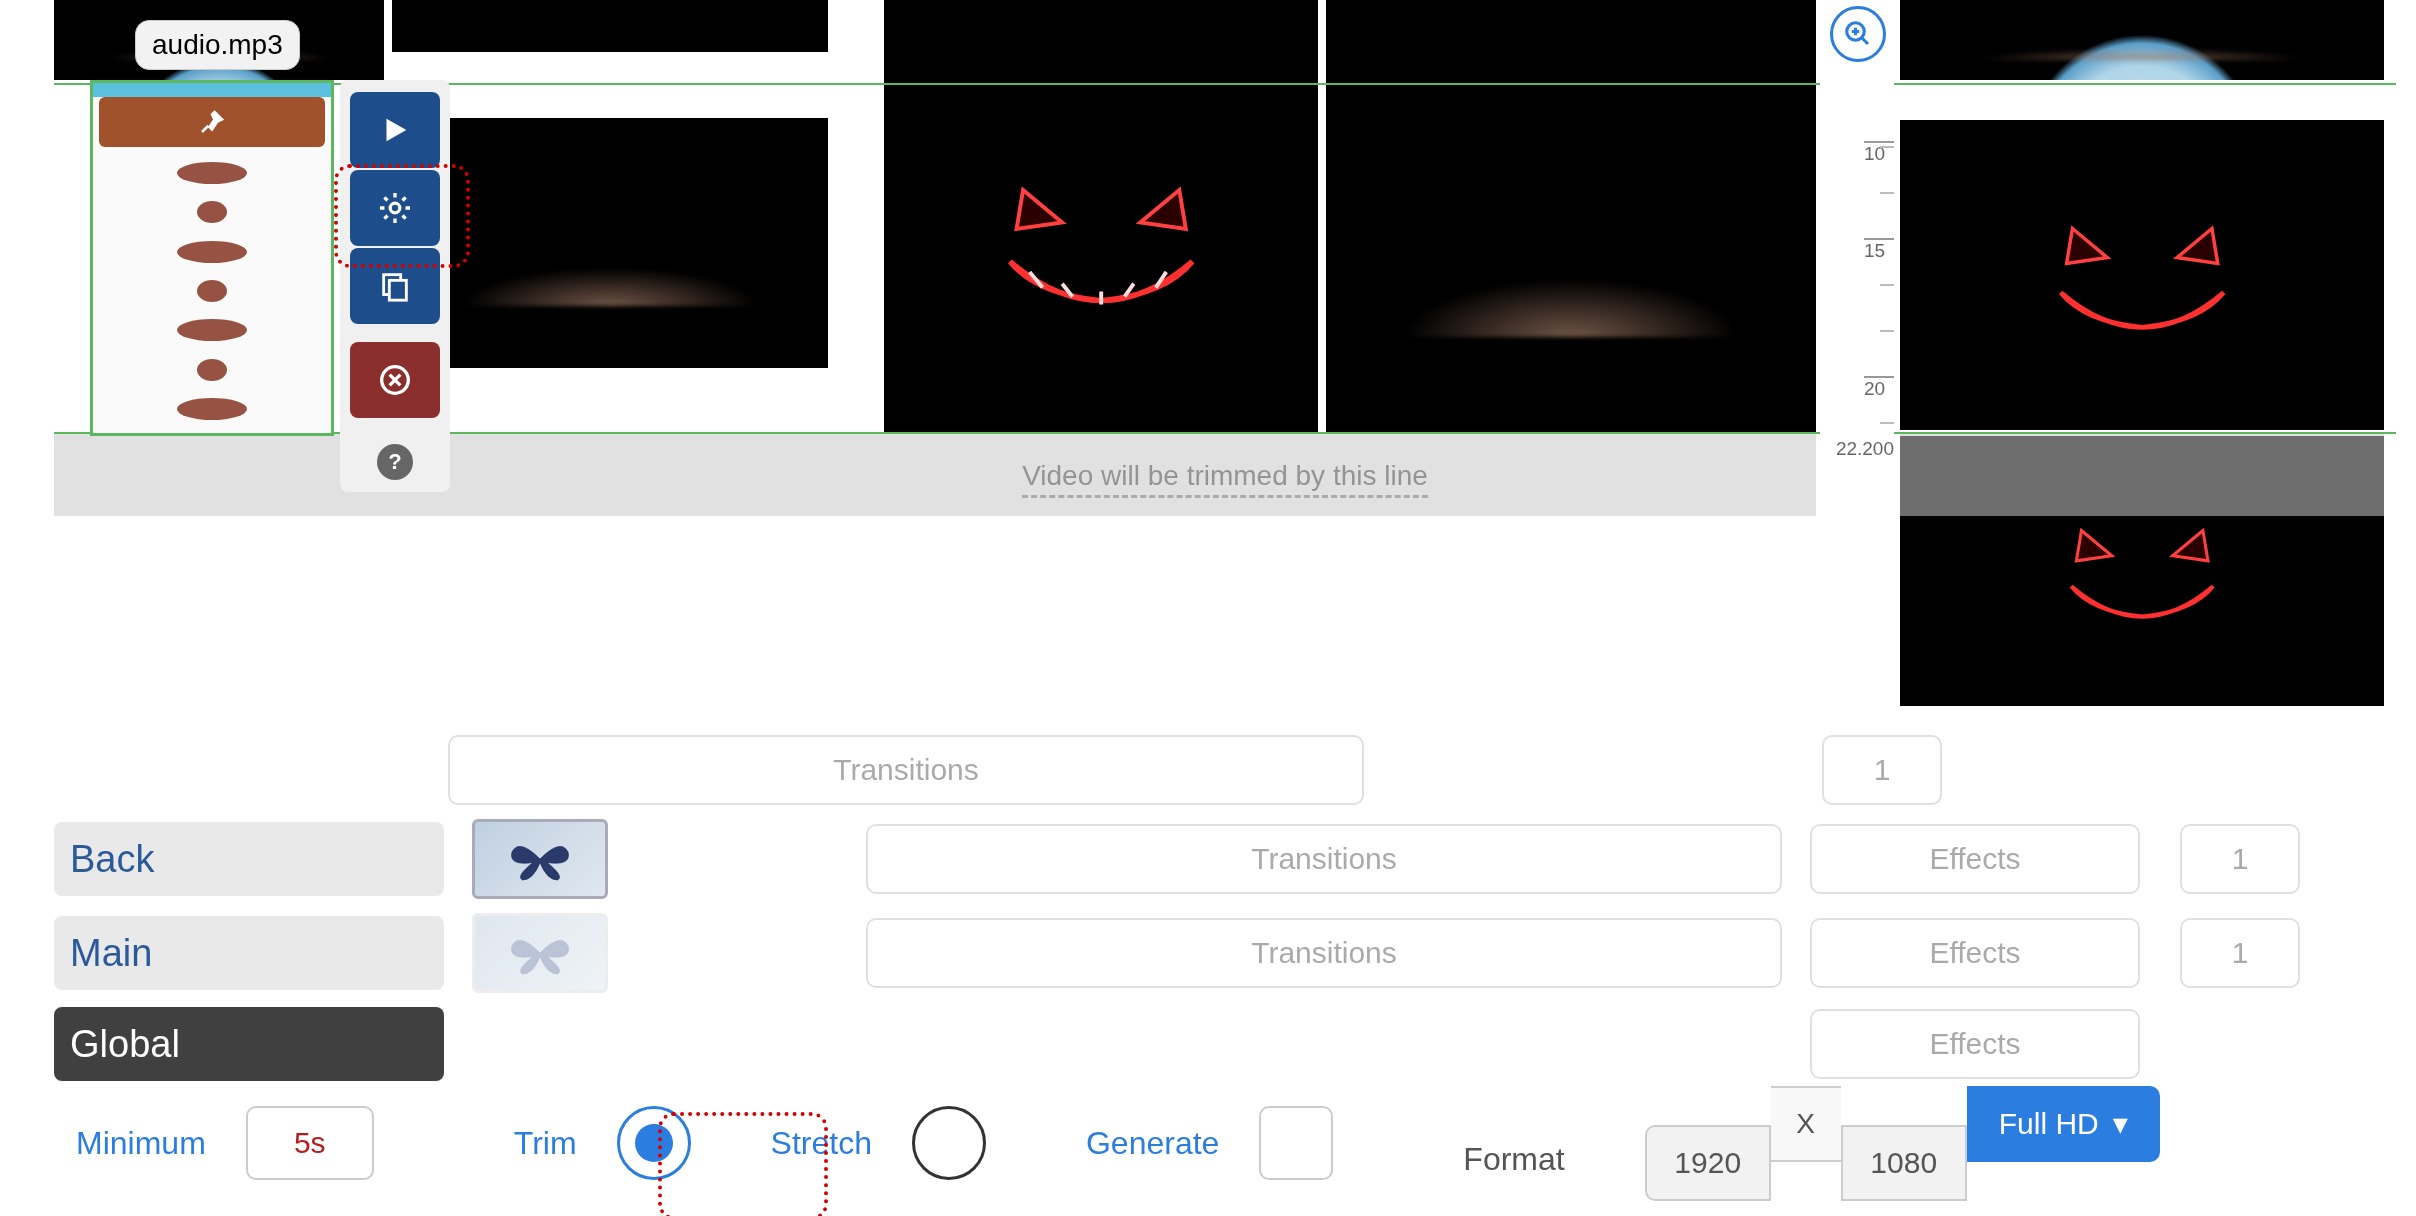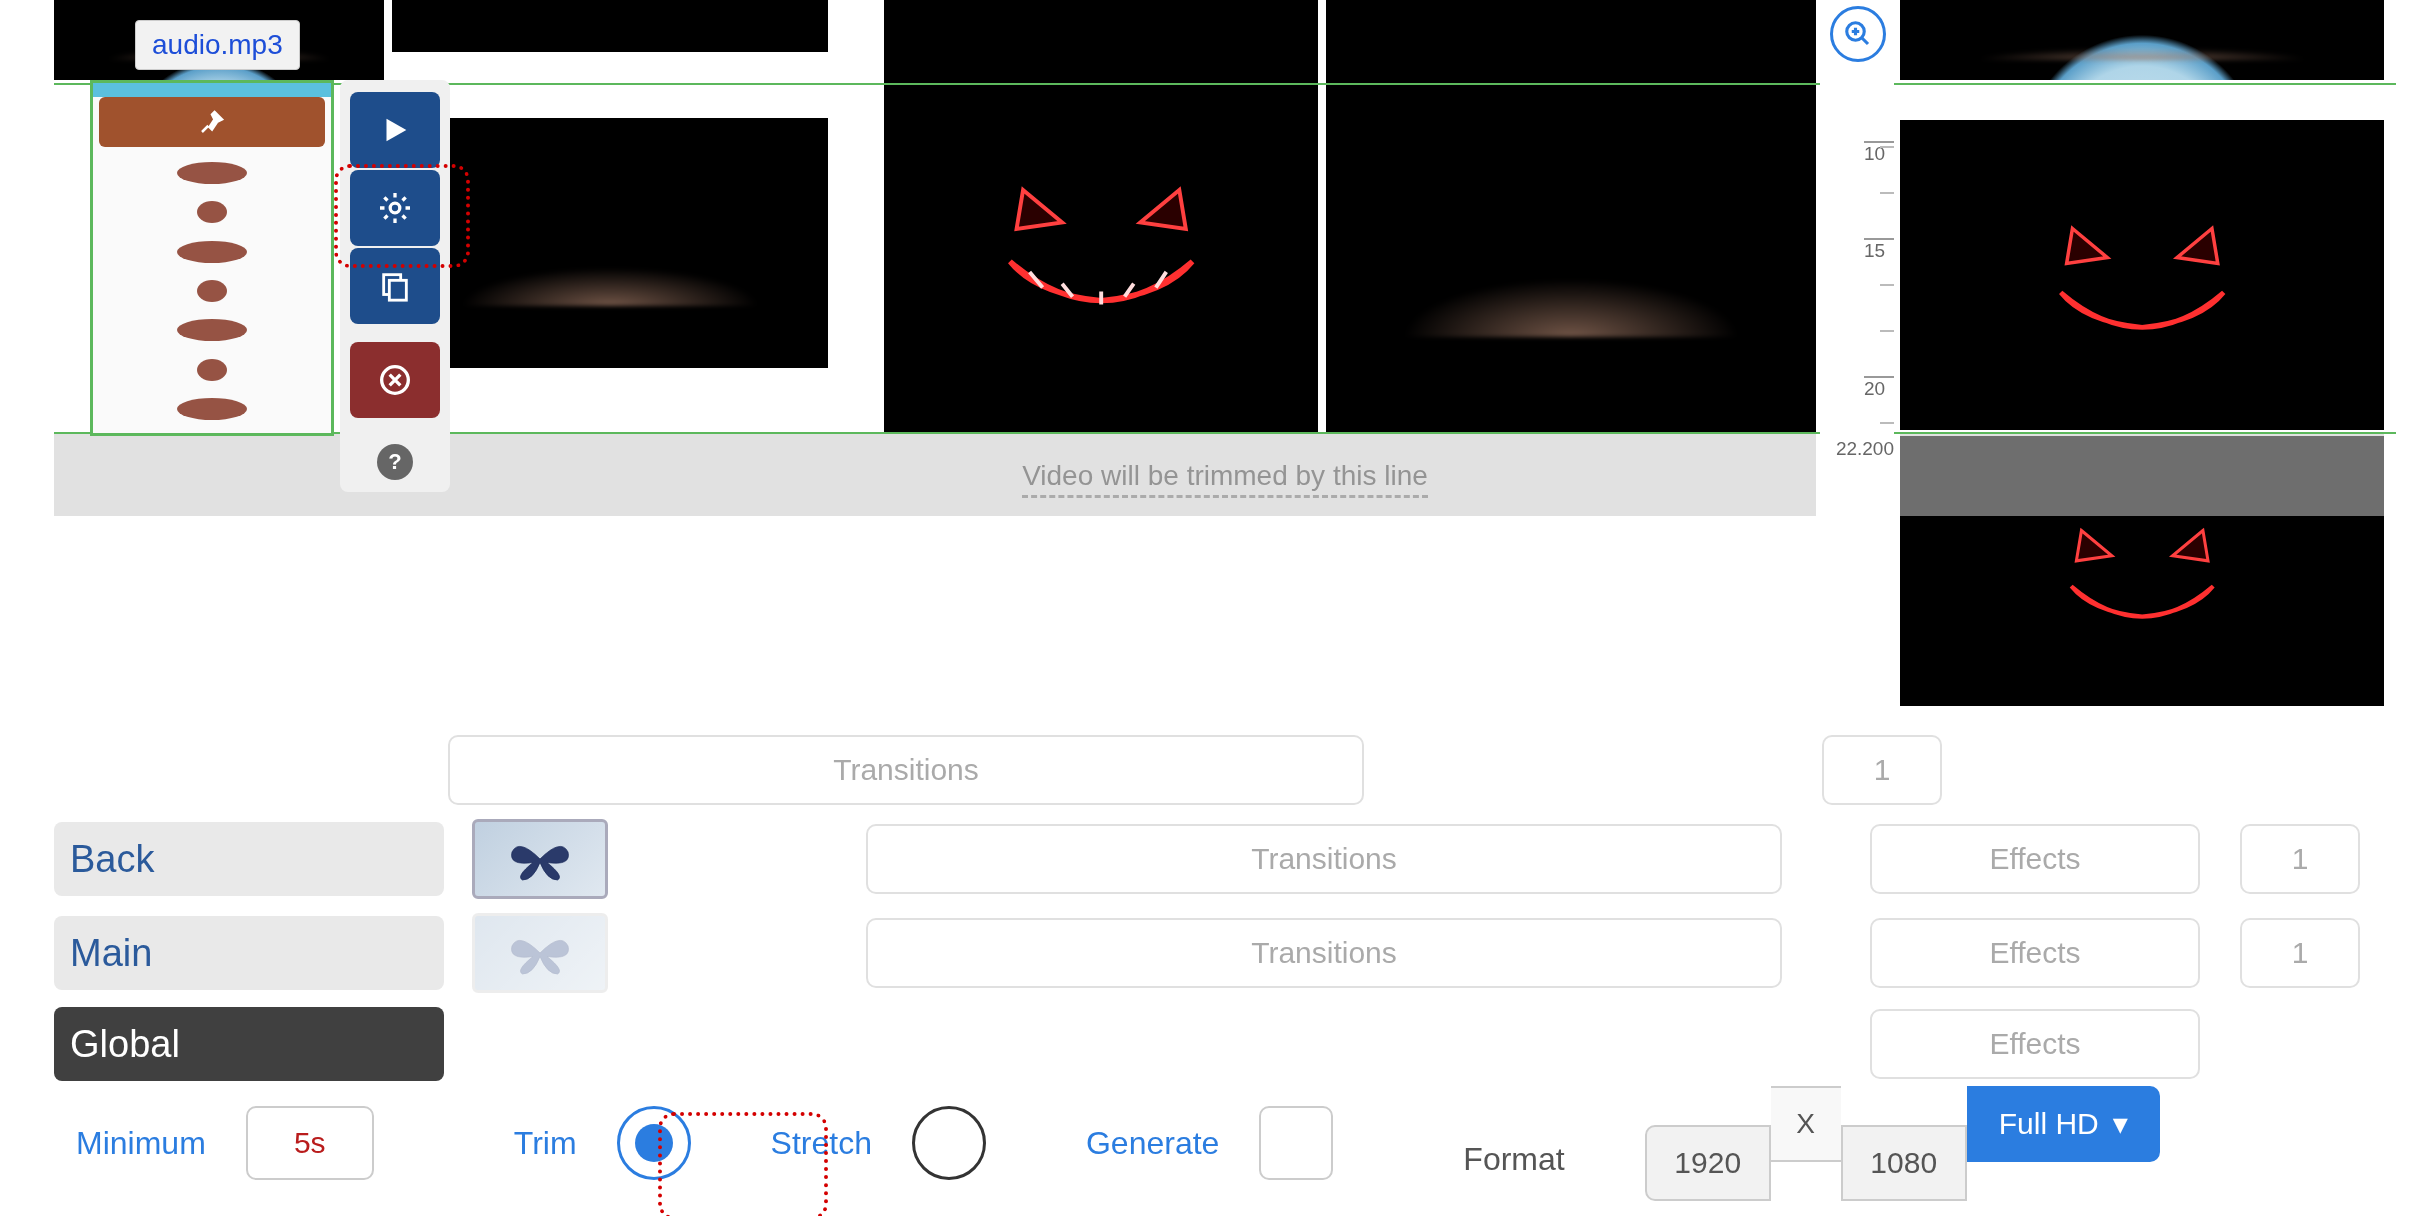--- a/index.html
+++ b/index.html
@@ -7,21 +7,21 @@
 
 
 .timeline-area { position: relative; width: 2416px; height: 510px; background: #fff; }
 .thumb { background: #000; display: flex; align-items: center; justify-content: center; overflow: hidden; position: absolute; }
 .earth { position: absolute; inset: 0; background: radial-gradient(circle at 50% 190%, #d0e5f0 0%, #afd5e8 30%, #5b9fc9 38%, rgba(0,0,0,0) 41%), #000; }
 .earth::after { content: ""; position: absolute; left: 10%; right: 10%; bottom: 25%; height: 18%; background: radial-gradient(ellipse at 50% 100%, rgba(160,120,100,0.7) 0%, rgba(160,120,100,0) 60%); filter: blur(2px); }
 .devil { position: absolute; inset: 0; background: #000; display: flex; align-items: center; justify-content: center; }
 .devil svg { width: 60%; height: 60%; }
 
 
-.audio-label { position: absolute; background: #f2f2f2; border: 1px solid #ccc; border-radius: 4px; padding: 8px 16px; font-size: 28px; color: #1d4ed8; z-index: 20; }
+.audio-label { position: absolute; background: #f2f2f2; border: 1px solid #ccc; border-radius: 14px; padding: 8px 16px; font-size: 28px; color: #000000; z-index: 20; }
 .audio-clip { position: absolute; border: 3px solid #5cb85c; background: #fafafa; z-index: 15; }
 .audio-top { height: 14px; background: #5bc0de; }
 .pin-btn { position: absolute; top: 14px; left: 6px; right: 6px; height: 50px; background: #a0522d; border-radius: 6px; display: flex; align-items: center; justify-content: center; }
 .waveform { position: absolute; top: 70px; bottom: 4px; left: 6px; right: 6px; display: flex; flex-direction: column; align-items: center; justify-content: space-around; }
 .wave-blob { width: 30px; height: 22px; background: #8b4030; border-radius: 50% 50% 50% 50%; opacity: 0.9; }
 .wave-blob.wide { width: 70px; }
 
 
 .tool-panel { position: absolute; background: #f0f0f0; border-radius: 8px; padding: 12px 10px; z-index: 30; display: flex; flex-direction: column; align-items: center; gap: 2px; }
 .tool-btn { width: 90px; height: 76px; border-radius: 8px; display: flex; align-items: center; justify-content: center; cursor: pointer; }
@@ -48,21 +48,21 @@
 
 .layers { position: absolute; top: 735px; left: 54px; width: 2340px; }
 .layer-row { display: flex; align-items: center; gap: 28px; margin-bottom: 14px; }
 .layer-label { width: 390px; height: 74px; border-radius: 8px; display: flex; align-items: center; padding-left: 16px; font-size: 38px; cursor: pointer; }
 .layer-label.light { background: #e9e9e9; color: #2b5a9b; }
 .layer-label.dark { background: #404040; color: #fff; }
 .layer-thumb { width: 136px; height: 80px; border: 3px solid #aab; border-radius: 6px; background: linear-gradient(135deg,#c0d0e0,#e0e8f0); display: flex; align-items: center; justify-content: center; }
 .layer-thumb.dim { opacity: 0.5; border-color: #ddd; }
 .spacer-thumb { width: 136px; }
 .transitions-btn { flex: 0 0 916px; margin-left: 230px; height: 70px; border: 2px solid #e0e0e0; border-radius: 10px; background: #fff; color: #aaa; font-size: 30px; display: flex; align-items: center; justify-content: center; cursor: pointer; }
-.effects-btn { width: 330px; height: 70px; border: 2px solid #e0e0e0; border-radius: 10px; background: #fff; color: #aaa; font-size: 30px; display: flex; align-items: center; justify-content: center; cursor: pointer; margin-left: 60px; }
+.effects-btn { width: 330px; height: 70px; border: 2px solid #e0e0e0; border-radius: 10px; background: #fff; color: #aaa; font-size: 30px; display: flex; align-items: center; justify-content: center; cursor: pointer; }
 .count-box { width: 120px; height: 70px; border: 2px solid #e0e0e0; border-radius: 10px; background: #fff; color: #aaa; font-size: 30px; display: flex; align-items: center; justify-content: center; cursor: pointer; margin-left: 12px; }
 .effects-placeholder { width: 330px; margin-left: 60px; }
 
 
 .bottom-bar { position: absolute; bottom: 30px; left: 54px; right: 48px; height: 86px; display: flex; align-items: center; gap: 40px; font-size: 32px; }
 .bb-label { color: #2b7de0; margin-left: 22px; }
 .bb-gray { color: #555; }
 .num-input { width: 128px; height: 74px; border: 2px solid #ccc; border-radius: 10px; text-align: center; font-size: 30px; color: #b91c1c; background: #fff; }
 .radio { width: 74px; height: 74px; border: 3px solid #333; border-radius: 50%; background: #fff; display: flex; align-items: center; justify-content: center; cursor: pointer; }
 .radio.checked { border-color: #2b7de0; }

